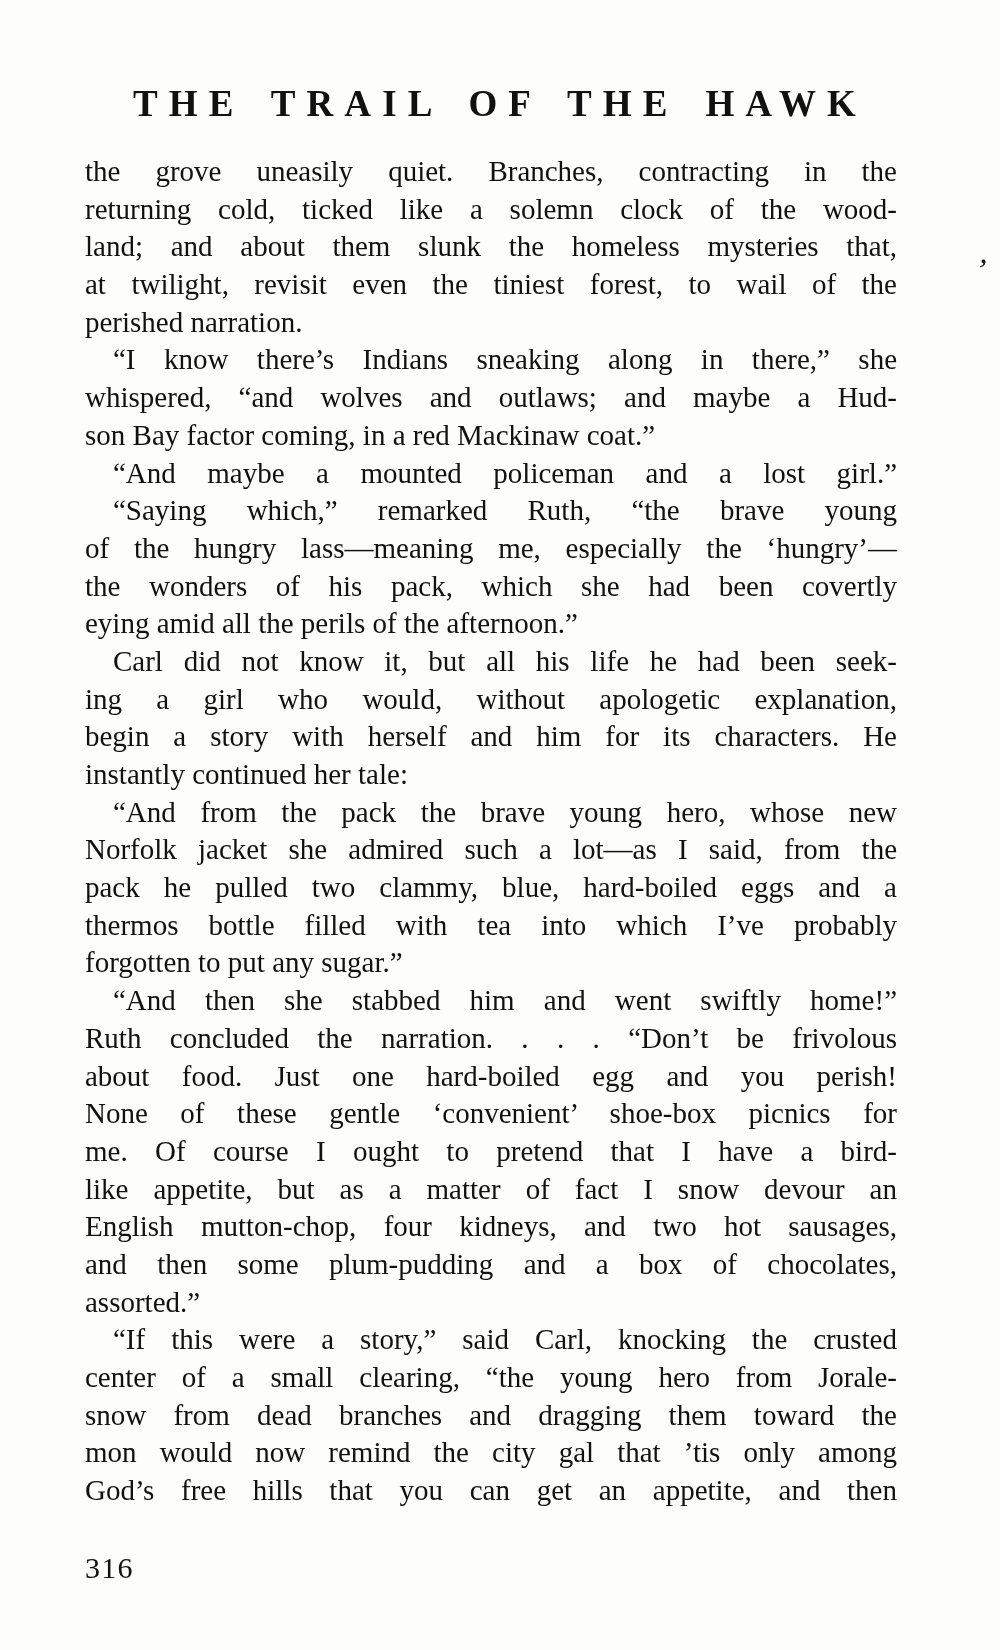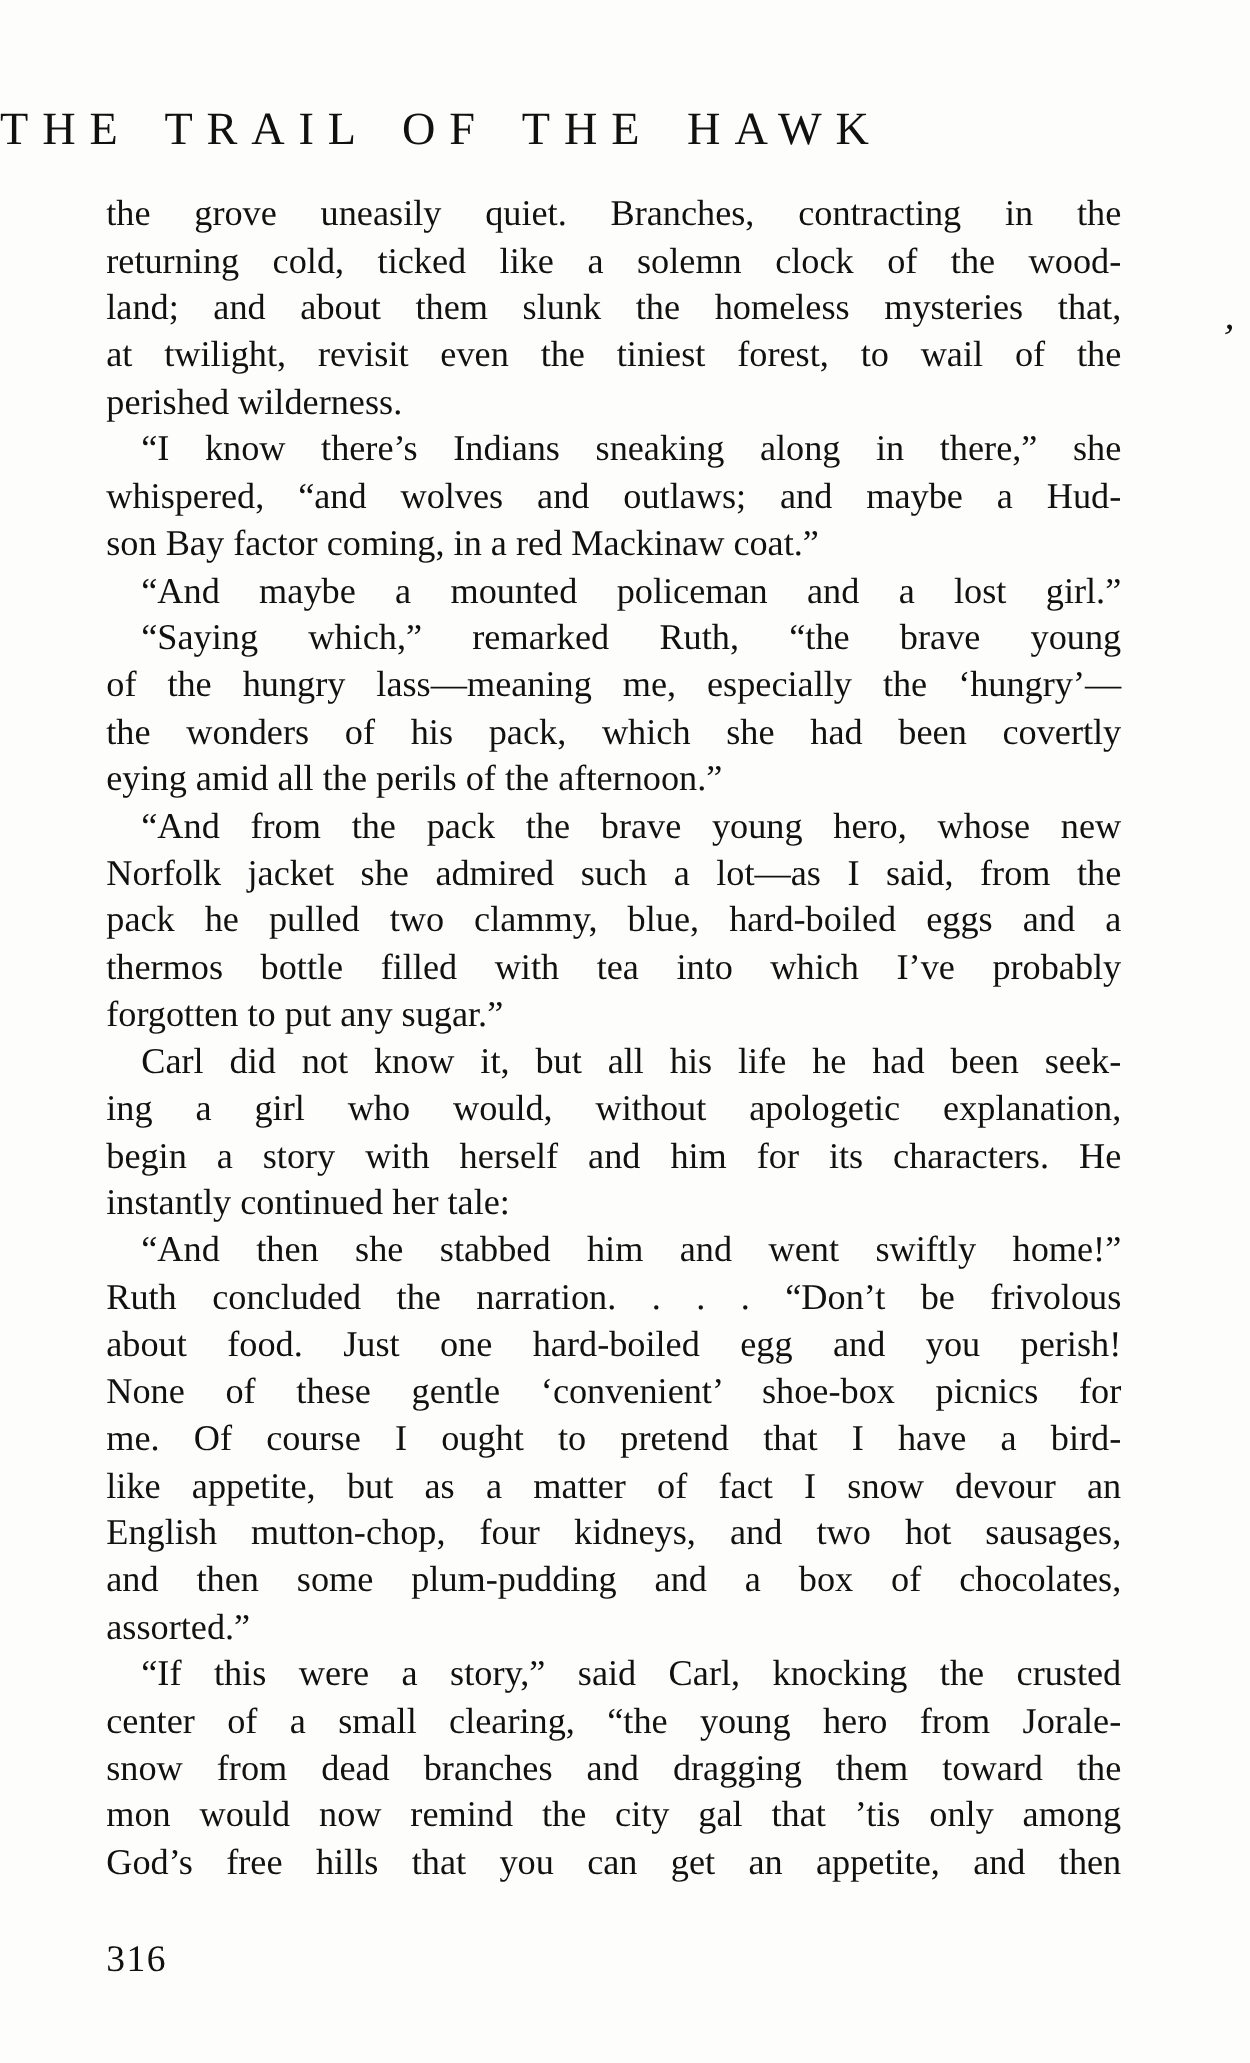--- a/index.html
+++ b/index.html
@@ -14,23 +14,23 @@
     background: #fdfdfc;
     color: #111111;
     font-family: "Liberation Serif", "DejaVu Serif", serif;
     overflow: hidden;
   }
   .running-header {
     position: absolute;
     top: 82px;
     left: 0;
     width: 1000px;
-    text-align: left;
+    text-align: center;
     font-size: 37px;
-    font-weight: 400;
+    font-weight: 700;
     letter-spacing: 0.30em;
     word-spacing: 0.18em;
     white-space: nowrap;
   }
   .text-block {
     position: absolute;
     left: 85px;
     top: 153px;
     width: 812px;
     font-size: 29px;
@@ -79,48 +79,48 @@
   <div class="running-header">THE TRAIL OF THE HAWK</div>
 
   <div class="margin-mark">,</div>
 
   <div class="text-block">
       <div class="paragraph">
         <div class="line just">the grove uneasily quiet.  Branches, contracting in the</div>
         <div class="line just">returning cold, ticked like a solemn clock of the wood-</div>
         <div class="line just">land;  and about them slunk the homeless mysteries that,</div>
         <div class="line just">at twilight, revisit even the tiniest forest, to wail of the</div>
-        <div class="line flush">perished wilderness.</div>
+        <div class="line flush">perished narration.</div>
       </div>
       <div class="paragraph">
         <div class="line just indent">“I know there’s Indians sneaking along in there,” she</div>
         <div class="line just">whispered, “and wolves and outlaws; and maybe a Hud-</div>
         <div class="line flush">son Bay factor coming, in a red Mackinaw coat.”</div>
       </div>
       <div class="paragraph">
         <div class="line just indent">“And maybe a mounted policeman and a lost girl.”</div>
       </div>
       <div class="paragraph">
         <div class="line just indent">“Saying which,” remarked Ruth, “the brave young</div>
         <div class="line just">of the hungry lass—meaning me, especially the ‘hungry’—</div>
         <div class="line just">the wonders of his pack, which she had been covertly</div>
         <div class="line flush">eying amid all the perils of the afternoon.”</div>
       </div>
       <div class="paragraph">
+        <div class="line just indent">Carl did not know it, but all his life he had been seek-</div>
+        <div class="line just">ing a girl who would, without apologetic explanation,</div>
+        <div class="line just">begin a story with herself and him for its characters.  He</div>
+        <div class="line flush">instantly continued her tale:</div>
+      </div>
+      <div class="paragraph">
         <div class="line just indent">“And from the pack the brave young hero, whose new</div>
         <div class="line just">Norfolk jacket she admired such a lot—as I said, from the</div>
         <div class="line just">pack he pulled two clammy, blue, hard-boiled eggs and a</div>
         <div class="line just">thermos bottle filled with tea into which I’ve probably</div>
         <div class="line flush">forgotten to put any sugar.”</div>
-      </div>
-      <div class="paragraph">
-        <div class="line just indent">Carl did not know it, but all his life he had been seek-</div>
-        <div class="line just">ing a girl who would, without apologetic explanation,</div>
-        <div class="line just">begin a story with herself and him for its characters.  He</div>
-        <div class="line flush">instantly continued her tale:</div>
       </div>
       <div class="paragraph">
         <div class="line just indent">“And then she stabbed him and went swiftly home!”</div>
         <div class="line just">Ruth concluded the narration. . . . “Don’t be frivolous</div>
         <div class="line just">about food.  Just one hard-boiled egg and you perish!</div>
         <div class="line just">None of these gentle ‘convenient’ shoe-box picnics for</div>
         <div class="line just">me.  Of course I ought to pretend that I have a bird-</div>
         <div class="line just">like appetite, but as a matter of fact I snow devour an</div>
         <div class="line just">English mutton-chop, four kidneys, and two hot sausages,</div>
         <div class="line just">and then some plum-pudding and a box of chocolates,</div>

